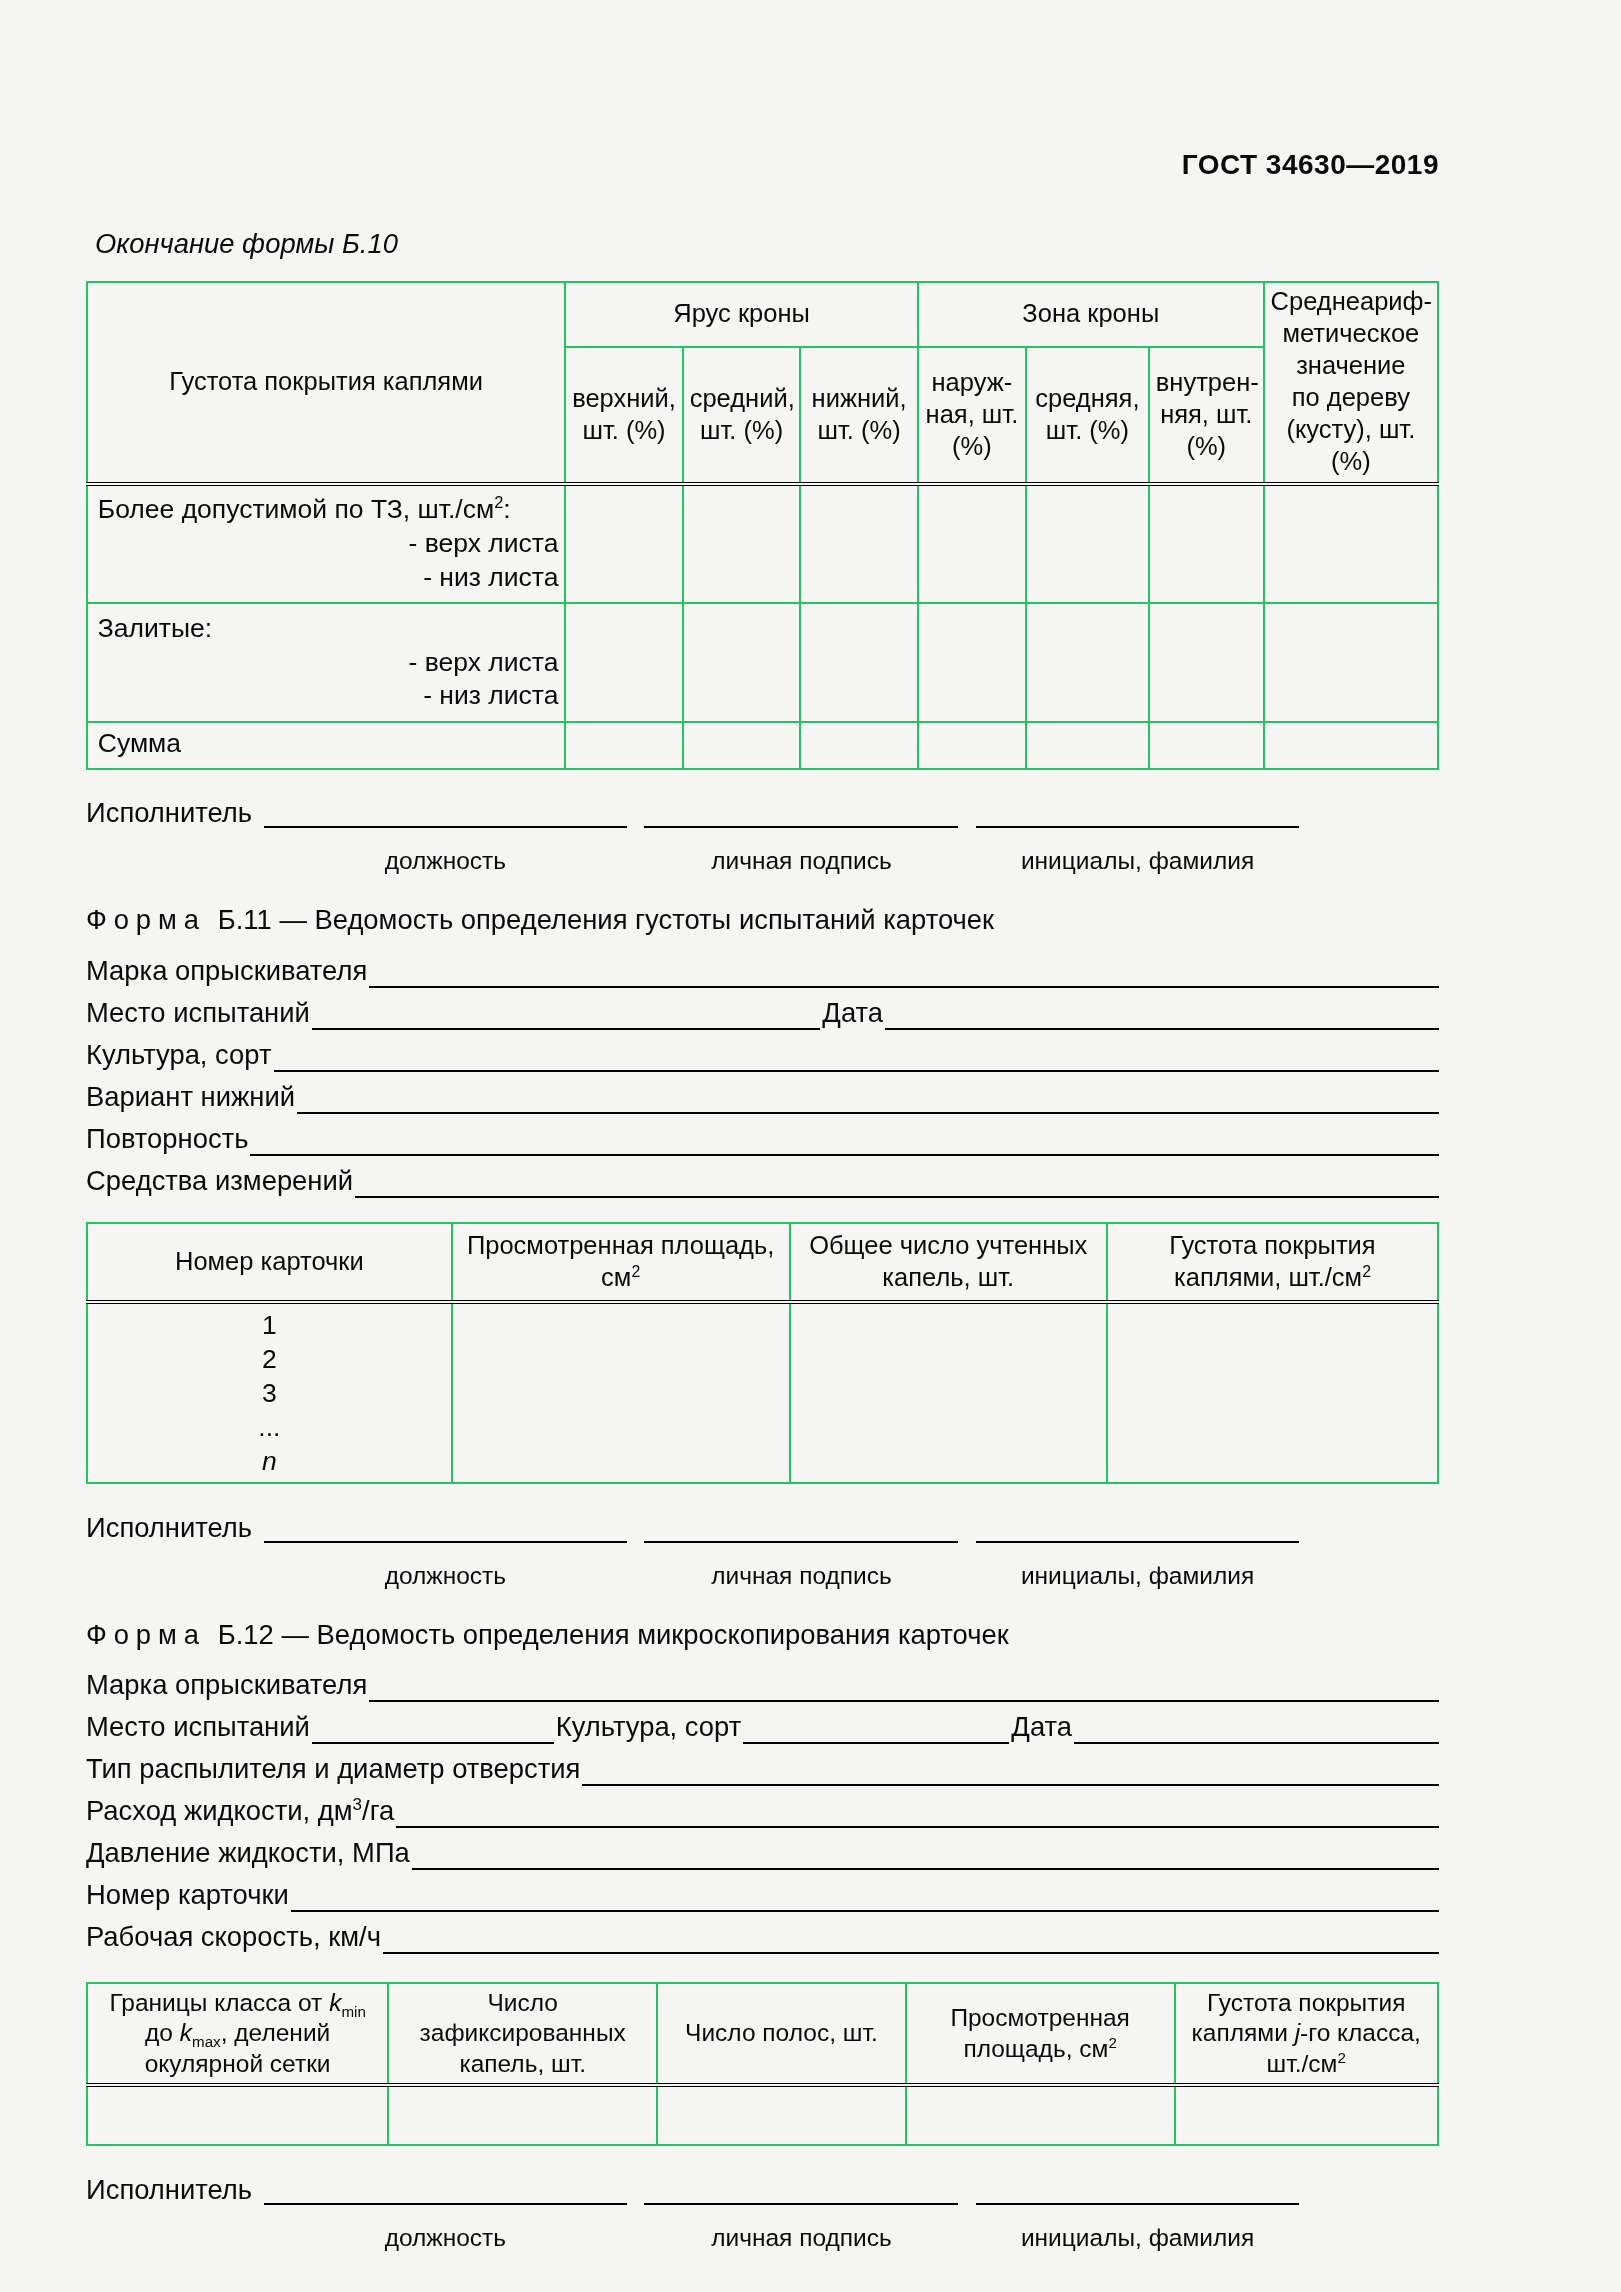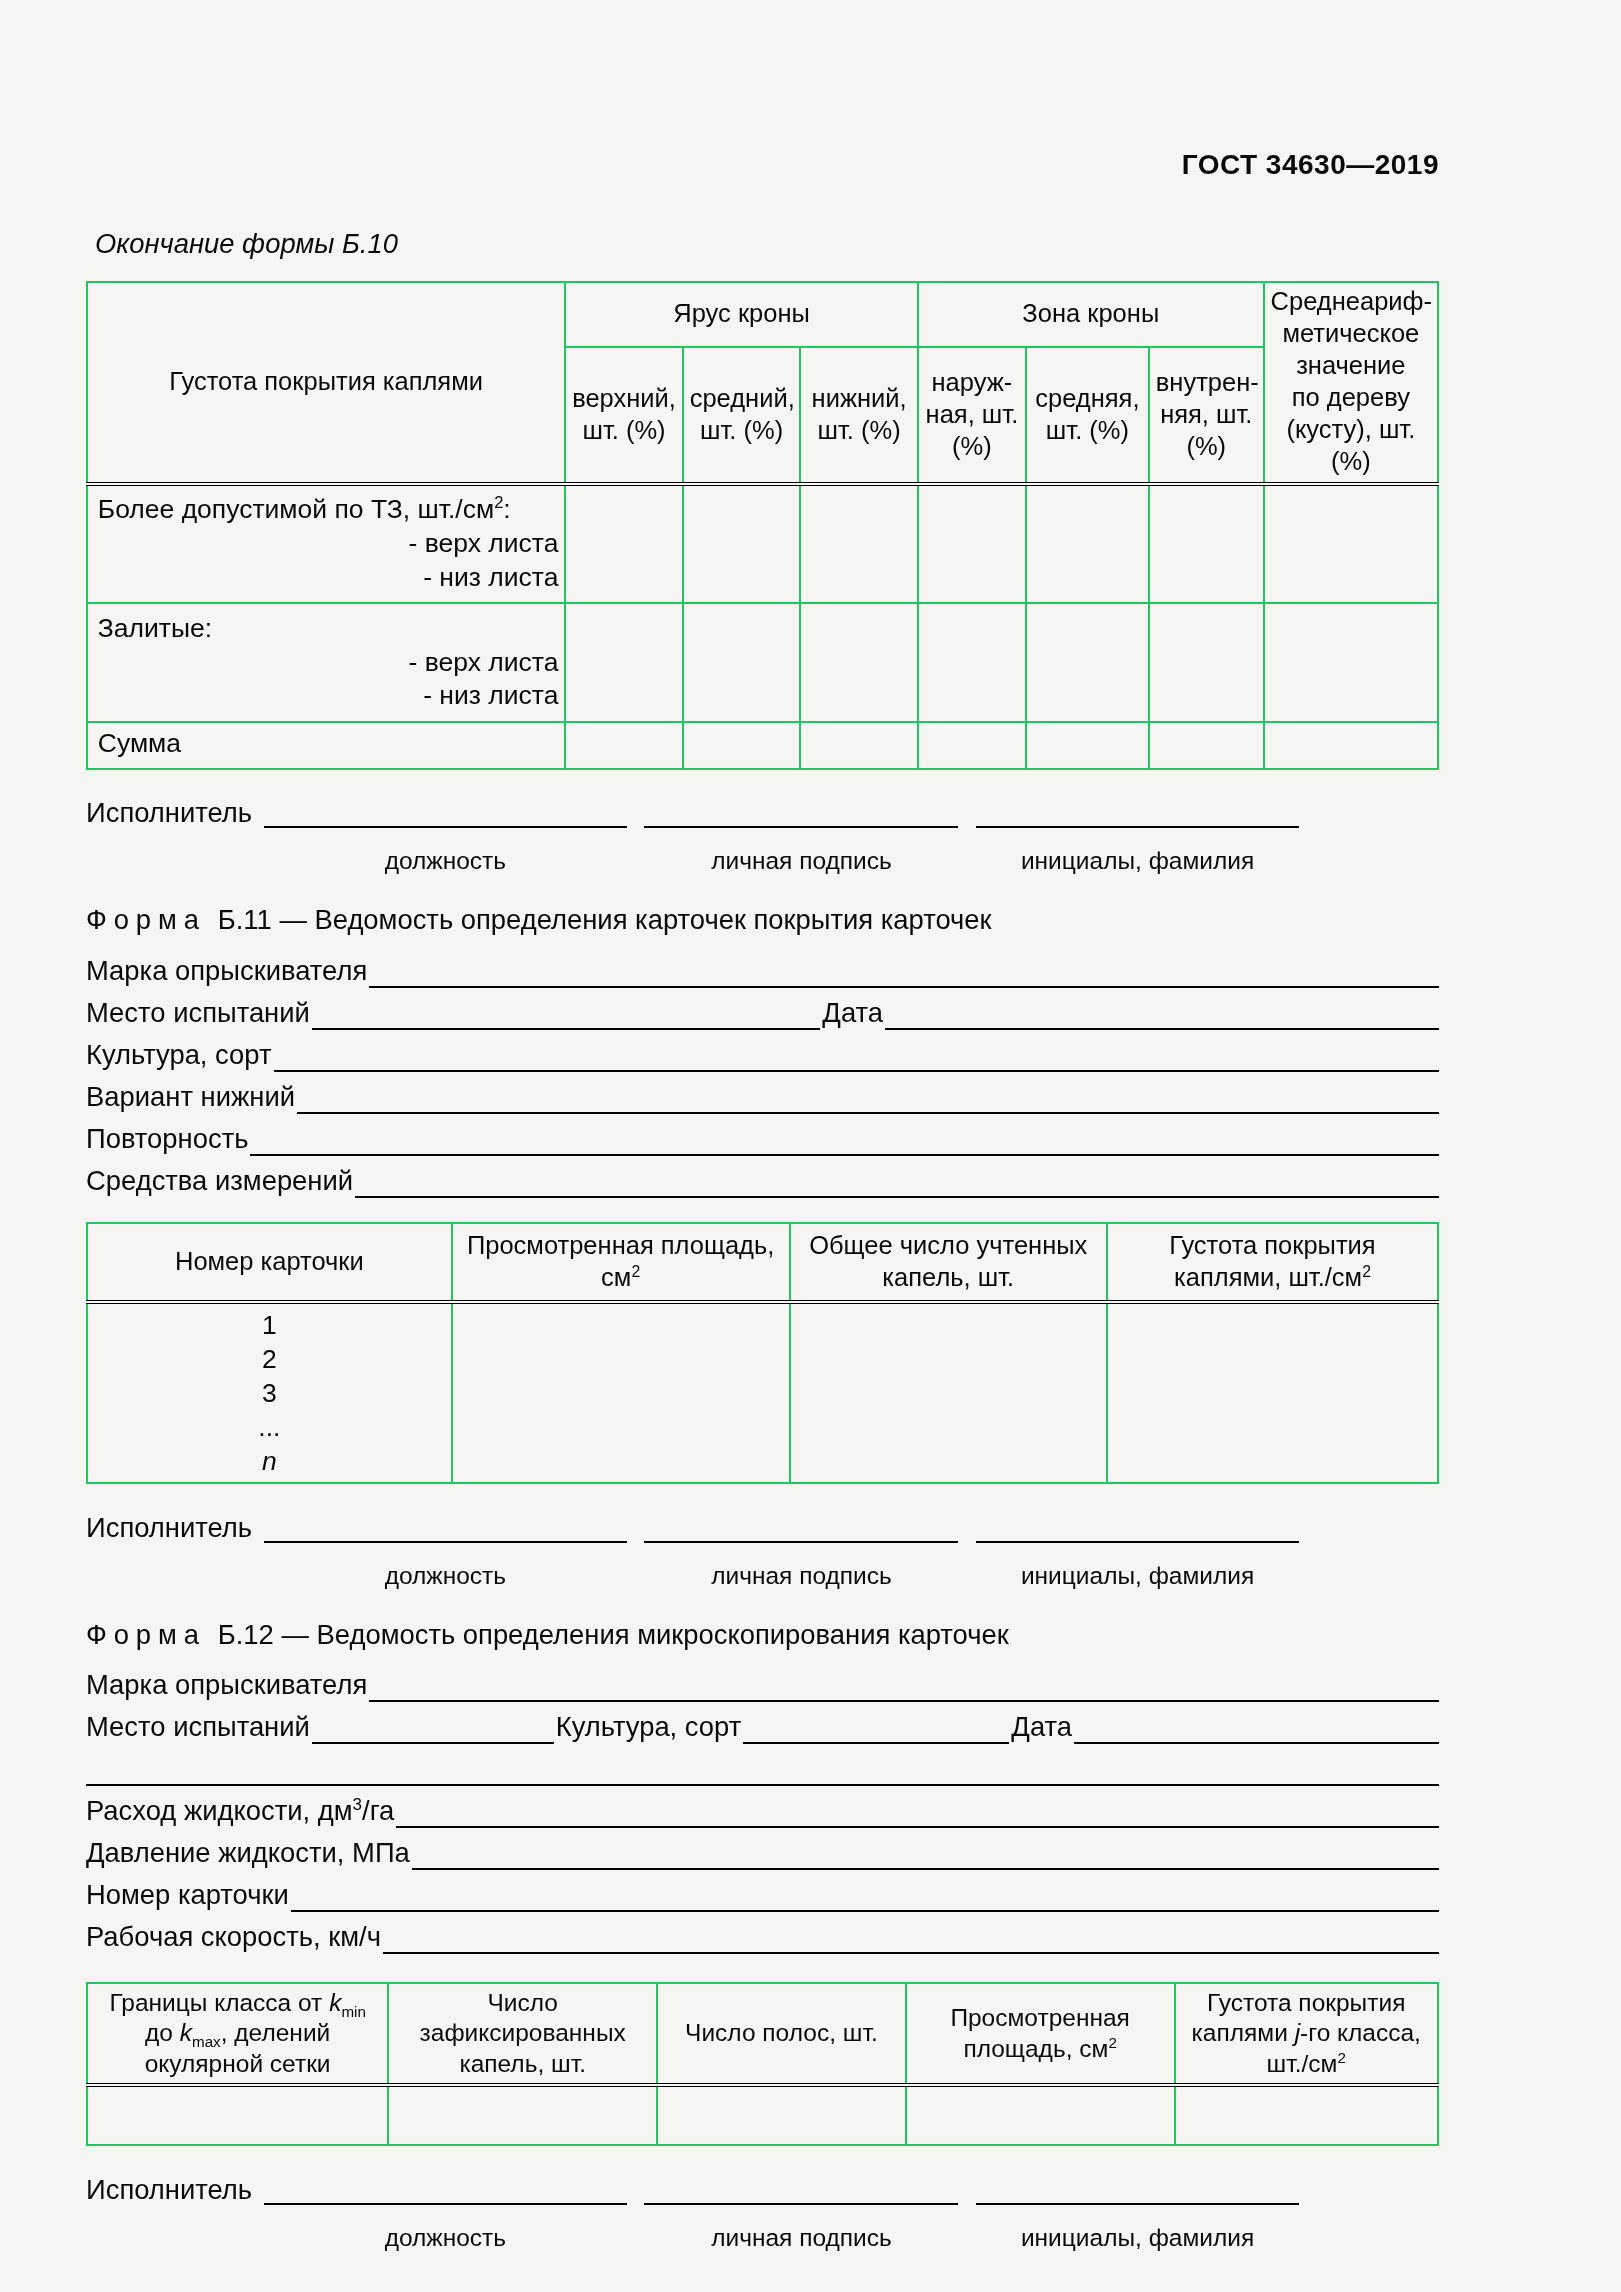--- a/index.html
+++ b/index.html
@@ -165,21 +165,21 @@
         <div class="line"></div>
         <div class="cap">личная подпись</div>
       </div>
     <div class="sig s3">
         <div class="line"></div>
         <div class="cap">инициалы, фамилия</div>
       </div>
   </div>
 
   <div class="form-heading">
-    <span class="spaced">Форма</span><span class="fnum">Б.11</span><span class="ftitle">— Ведомость определения карточек покрытия карточек</span>
+    <span class="spaced">Форма</span><span class="fnum">Б.11</span><span class="ftitle">— Ведомость определения густоты испытаний карточек</span>
   </div>
 
   <div class="fields">
     <div class="field">
       <span class="flabel">Марка опрыскивателя</span>
         <div class="uline"></div>
     </div>
     <div class="field">
       <span class="flabel">Место испытаний</span>
         <div class="uline fx1"></div>
@@ -262,20 +262,21 @@
     </div>
     <div class="field">
       <span class="flabel">Место испытаний</span>
         <div class="uline fx1"></div>
       <span class="flabel">Культура, сорт</span>
         <div class="uline fx11"></div>
       <span class="flabel">Дата</span>
         <div class="uline fx-date-b12"></div>
     </div>
     <div class="field">
+      <span class="flabel">Тип распылителя и диаметр отверстия</span>
         <div class="uline"></div>
     </div>
     <div class="field">
       <span class="flabel"><span>Расход жидкости, дм</span><sup>3</sup><span>/га</span></span>
         <div class="uline"></div>
     </div>
     <div class="field">
       <span class="flabel">Давление жидкости, МПа</span>
         <div class="uline"></div>
     </div>

